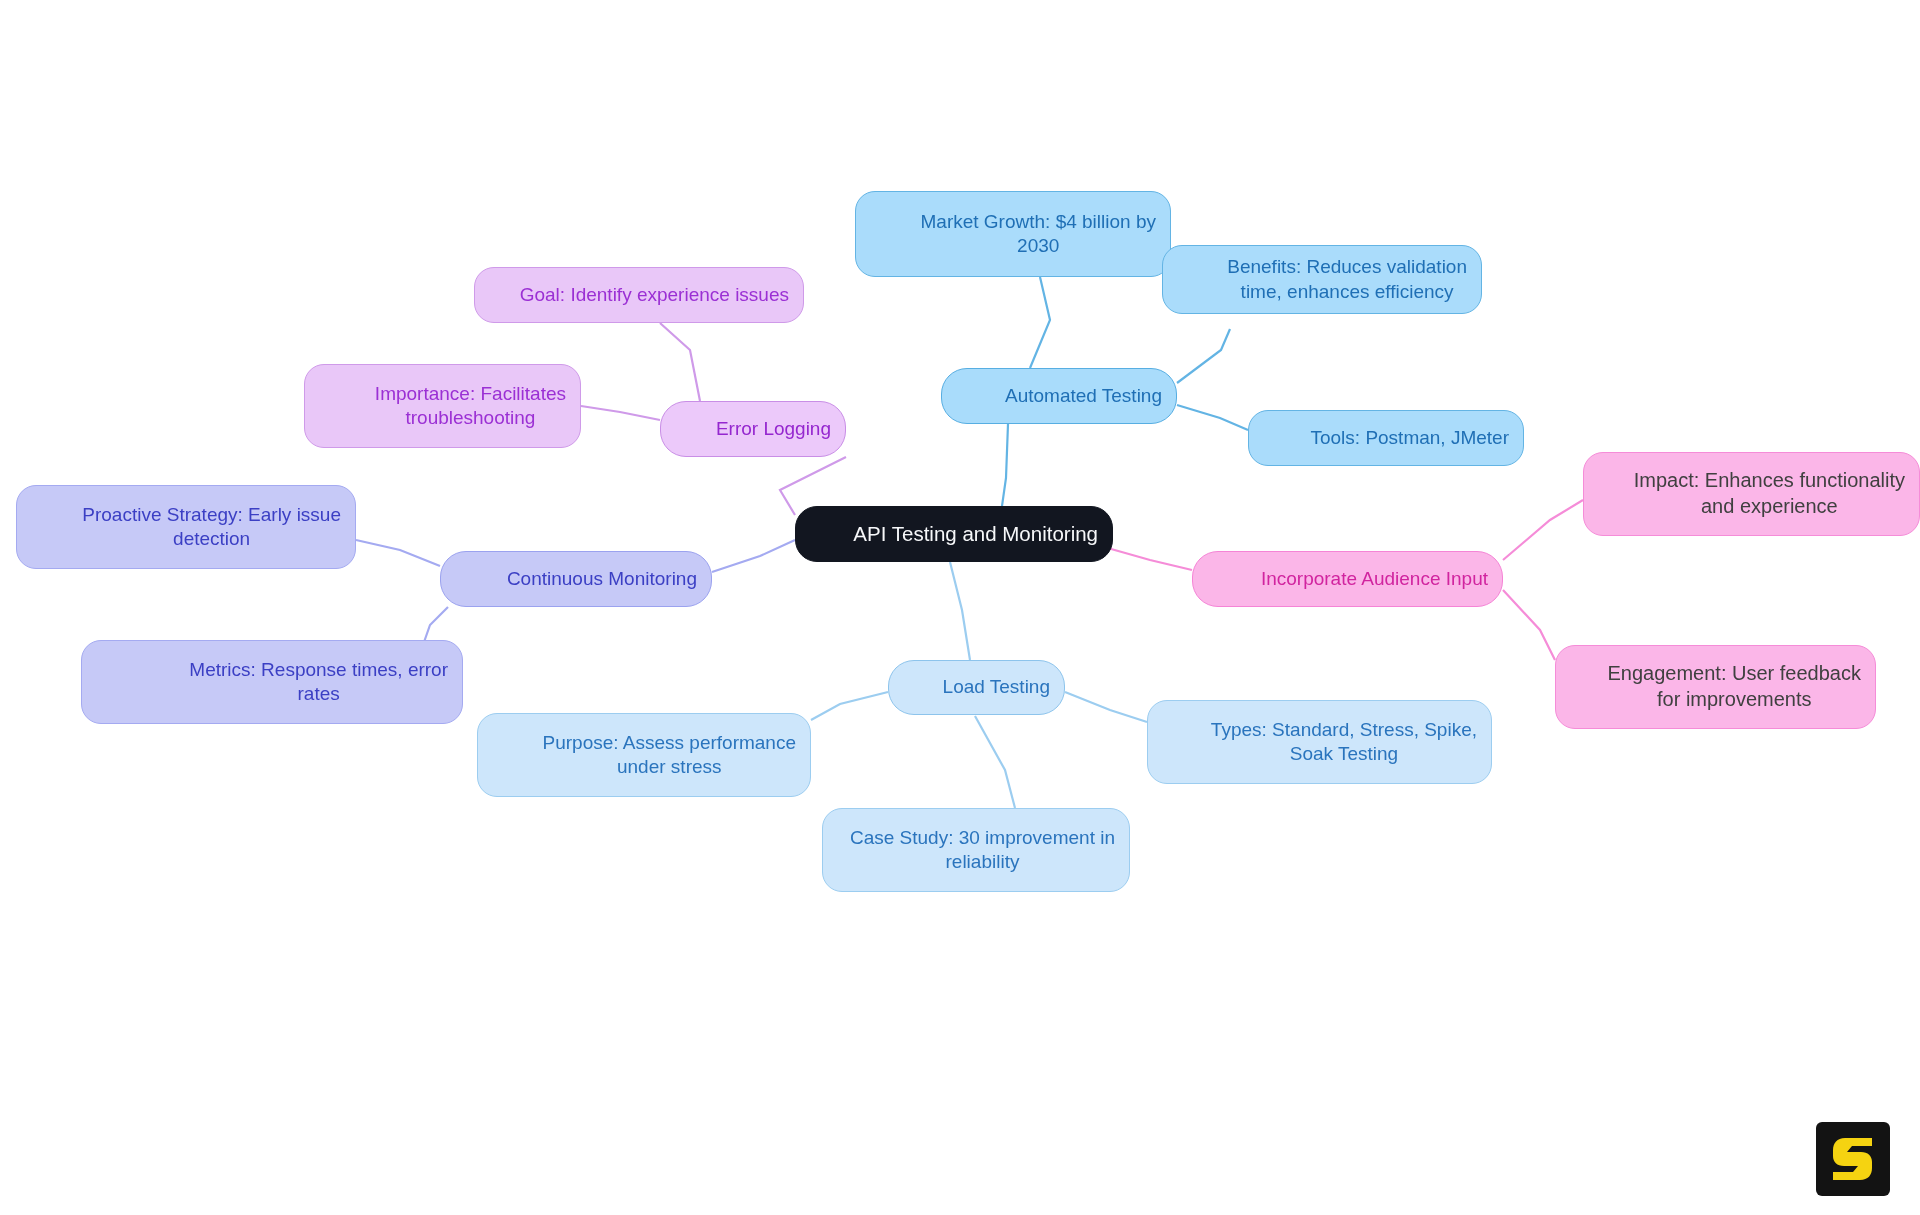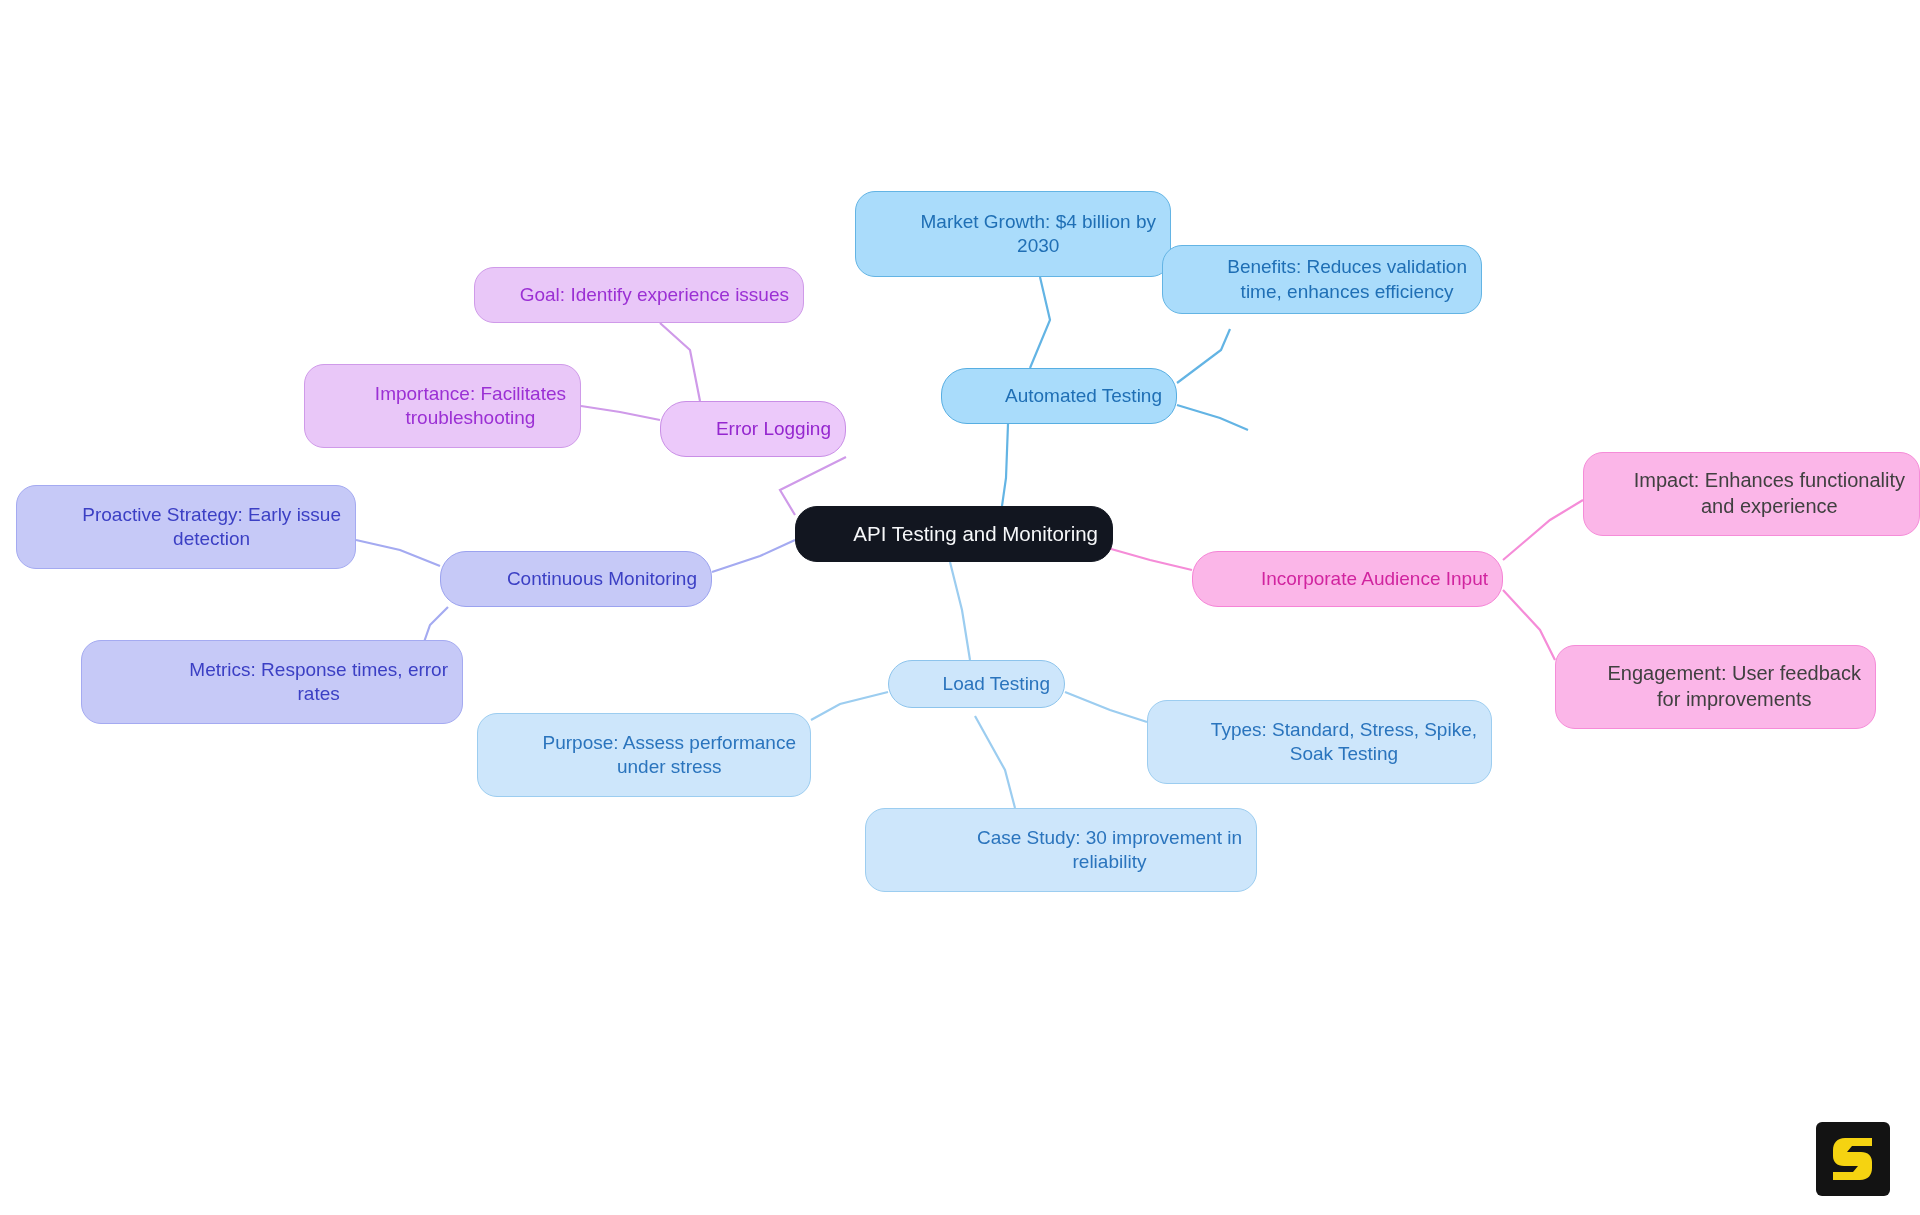--- a/index.html
+++ b/index.html
@@ -188,20 +188,23 @@
 
   <div class="node blue-main" style="left: 941px; top: 368px; width: 236px; height: 56px;">
     <span class="label">Automated Testing</span>
   </div>
 
   <div class="node blue-leaf" style="left: 1162px; top: 245px; width: 320px; height: 69px; padding-left: 36px;">
     <span class="label">Benefits: Reduces validation
 time, enhances efficiency</span>
   </div>
 
+  <div class="node blue-leaf" style="left: 1248px; top: 410px; width: 276px; height: 56px;">
+    <span class="label">Tools: Postman, JMeter</span>
+  </div>
 
   <div class="node purple-leaf" style="left: 474px; top: 267px; width: 330px; height: 56px;">
     <span class="label">Goal: Identify experience issues</span>
   </div>
 
   <div class="node purple-leaf" style="left: 304px; top: 364px; width: 277px; height: 84px;">
     <span class="label">Importance: Facilitates
 troubleshooting</span>
   </div>
 
@@ -216,35 +219,35 @@
 
   <div class="node peri-main" style="left: 440px; top: 551px; width: 272px; height: 56px;">
     <span class="label">Continuous Monitoring</span>
   </div>
 
   <div class="node peri-leaf" style="left: 81px; top: 640px; width: 382px; height: 84px;">
     <span class="label">Metrics: Response times, error
 rates</span>
   </div>
 
-  <div class="node paleblue-main" style="left: 888px; top: 660px; width: 177px; height: 48px;">
+  <div class="node paleblue-main" style="left: 888px; top: 660px; width: 177px; height: 55px;">
     <span class="label">Load Testing</span>
   </div>
 
   <div class="node paleblue-leaf" style="left: 477px; top: 713px; width: 334px; height: 84px;">
     <span class="label">Purpose: Assess performance
 under stress</span>
   </div>
 
   <div class="node paleblue-leaf" style="left: 1147px; top: 700px; width: 345px; height: 84px;">
     <span class="label">Types: Standard, Stress, Spike,
 Soak Testing</span>
   </div>
 
-  <div class="node paleblue-leaf" style="left: 865px; top: 808px; width: 392px; height: 84px;">
+  <div class="node paleblue-leaf" style="left: 822px; top: 808px; width: 308px; height: 84px;">
     <span class="label">Case Study: 30 improvement in
 reliability</span>
   </div>
 
   <div class="node pink-main" style="left: 1192px; top: 551px; width: 311px; height: 56px;">
     <span class="label">Incorporate Audience Input</span>
   </div>
 
   <div class="node pink-leaf" style="left: 1583px; top: 452px; width: 337px; height: 84px;">
     <span class="label">Impact: Enhances functionality

